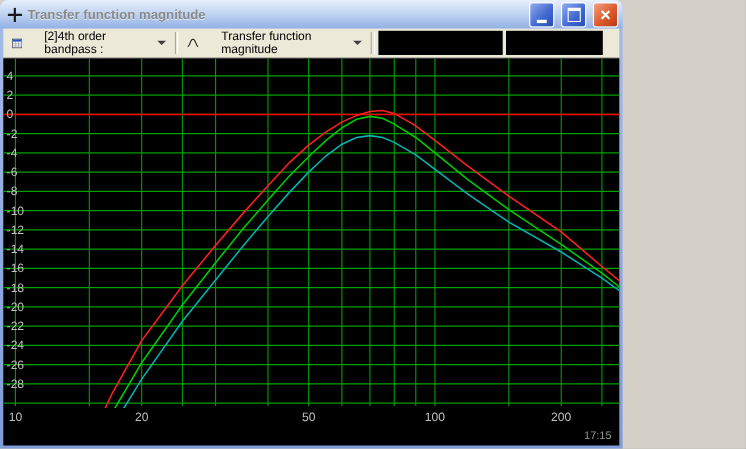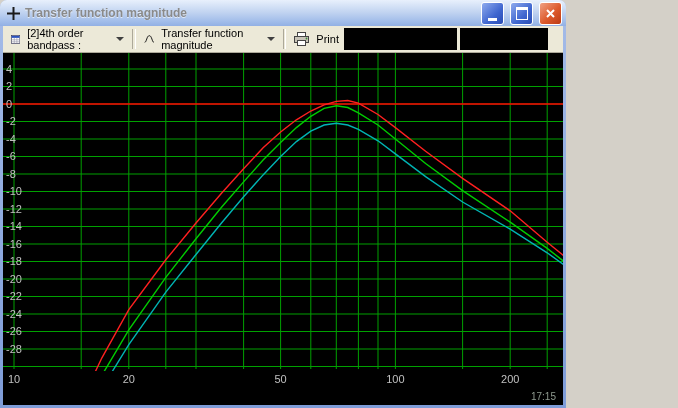--- a/index.html
+++ b/index.html
@@ -14,21 +14,21 @@
     text-shadow:0 1px 0 rgba(255,255,255,.6);white-space:nowrap;overflow:hidden;}
   .tb-btn{width:21px;height:21px;border:1px solid #fff;border-radius:3px;margin-left:1px;
     display:flex;align-items:center;justify-content:center;flex:0 0 auto;cursor:pointer;}
   .btn-blue{background:linear-gradient(135deg,#8fabee 0%,#3f66cf 60%,#2a4cb4 100%);}
   .btn-close{background:linear-gradient(135deg,#f0a184 0%,#dd5a2c 55%,#bc3a14 100%);}
   .min-glyph{width:9px;height:3px;background:#fff;align-self:flex-end;margin-bottom:3px;}
   .max-glyph{width:10px;height:9px;border:1px solid #fff;border-top-width:3px;}
   
   .toolbar{height:26px;margin:0 3px;background:#ece9d8;border-bottom:1px solid #aca899;
     display:flex;align-items:center;padding:0 3px;font-size:11px;color:#000;}
-  .tb-item{display:flex;align-items:center;gap:7px;height:22px;padding:0 5px;cursor:pointer;}
+  .tb-item{display:flex;align-items:center;gap:20px;height:22px;padding:0 5px;cursor:pointer;}
   .drop-arrow{width:0;height:0;border-left:4px solid transparent;border-right:4px solid transparent;
     border-top:4px solid #404040;margin-left:8px;}
   .sep{width:2px;height:20px;border-left:1px solid #aca899;border-right:1px solid #fff;margin:0 3px;}
   .black-panels{margin-left:auto;display:flex;gap:3px;margin-right:12px;}
   .bpanel{height:22px;background:#000;}
   .bpanel.p1{width:113px;} .bpanel.p2{width:88px;}
   
   .chart{flex:1;margin:0 3px 3px;background:#000;position:relative;overflow:hidden;}
   .chart svg{position:absolute;left:0;top:0;}
   .chart text{font-family:"Liberation Sans","DejaVu Sans",sans-serif;}
@@ -69,29 +69,20 @@
     </div>
     <span class="sep"></span>
     <div class="tb-item">
       <svg width="16" height="14" viewBox="0 0 16 14">
         <path d="M1 12 C4 12 4 2 8 2 C12 2 12 12 15 12" stroke="#101010" stroke-width="1.4" fill="none"></path>
       </svg>
       <span>Transfer function magnitude</span>
       <span class="drop-arrow"></span>
     </div>
     <span class="sep"></span>
-    <div class="tb-item">
-      <svg width="15" height="14" viewBox="0 0 15 14">
-        <rect x="3.5" y="0.5" width="8" height="4" fill="#fff" stroke="#444"></rect>
-        <rect x="0.5" y="4.5" width="14" height="6" fill="#c8c4b8" stroke="#444"></rect>
-        <rect x="3.5" y="8.5" width="8" height="5" fill="#fff" stroke="#444"></rect>
-        <circle cx="12.5" cy="6.5" r="0.9" fill="#3a8a3a"></circle>
-      </svg>
-      <span>Print</span>
-    </div>
     <div class="black-panels">
       <span class="bpanel p1"></span>
       <span class="bpanel p2"></span>
     </div>
   </div>
 
   <div class="chart">
     <svg id="plot" width="672" height="353">
         <line x1="11.0" y1="0" x2="11.0" y2="316" stroke="#00a000"></line>
         <line x1="78.2" y1="0" x2="78.2" y2="316" stroke="#00a000"></line>

